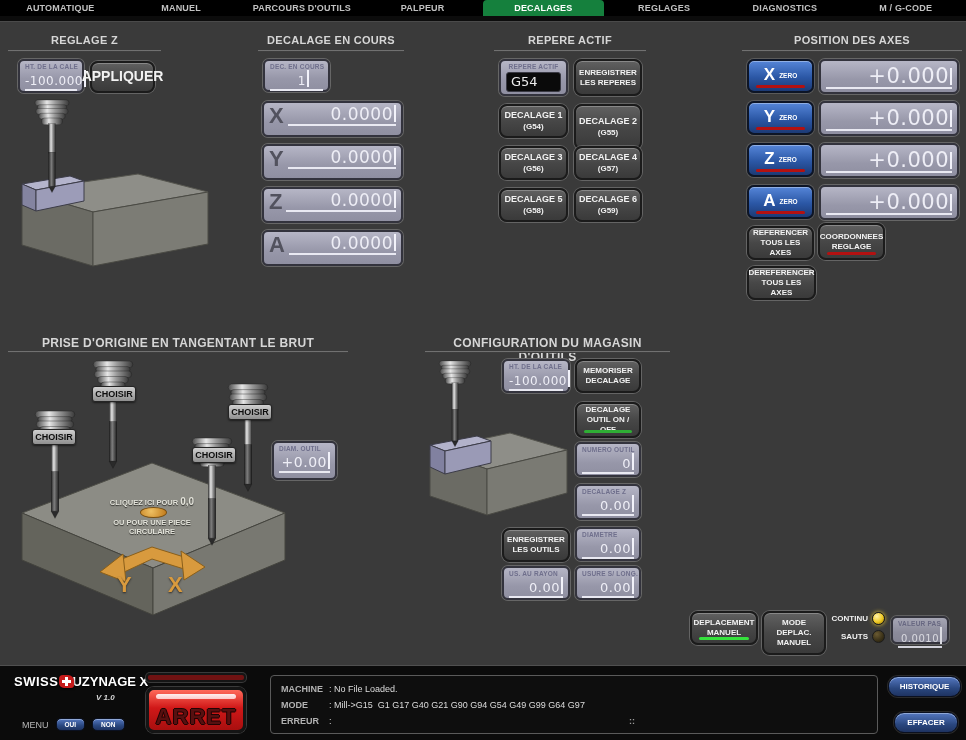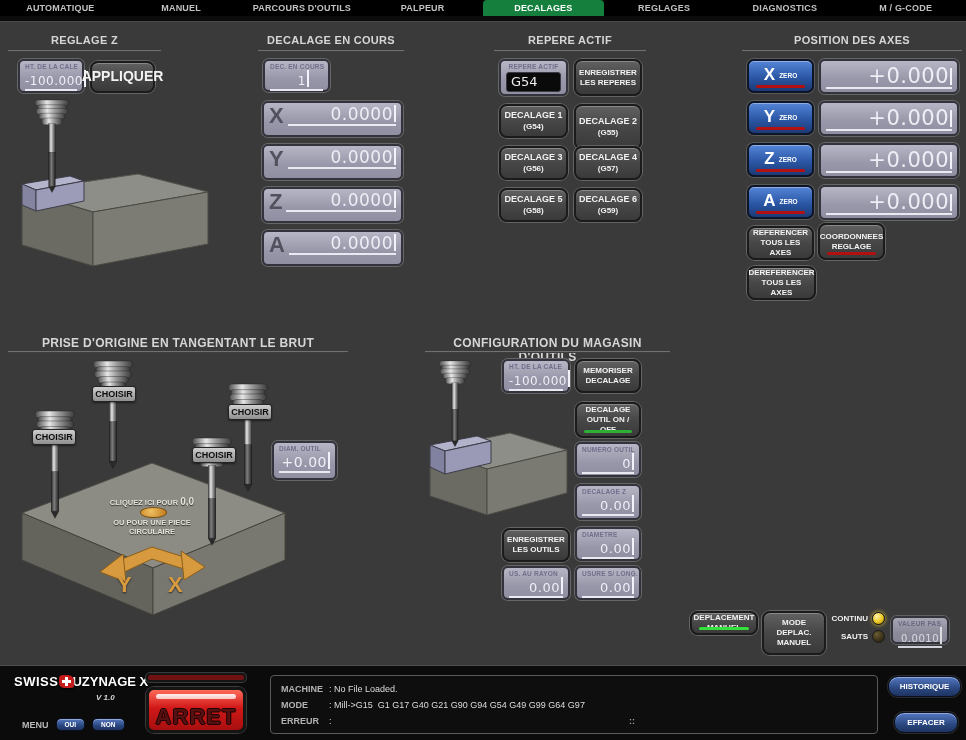--- a/index.html
+++ b/index.html
@@ -59,21 +59,21 @@
   .footer{position:absolute;left:0;top:665px;width:966px;height:75px;background:#0b0b0b;border-top:1px solid #505050;box-sizing:border-box;}
   .brand{position:absolute;left:14px;top:6px;white-space:nowrap;}
   .brand-swiss{font-size:13px;font-weight:bold;color:#fff;text-transform:uppercase;letter-spacing:.5px;text-shadow:0 1px 1px #000;}
   .swiss-cross{display:inline-block;width:15px;height:13px;background:#c41a1a;border-radius:4px 6px 3px 5px;
                position:relative;margin:0 0 -2px 1px;box-shadow:0 1px 2px #000;}
   .swiss-cross::before{content:"";position:absolute;left:3px;top:5px;width:9px;height:3px;background:#fff;}
   .swiss-cross::after{content:"";position:absolute;left:6px;top:2px;width:3px;height:9px;background:#fff;}
   .brand-u{font-size:13px;font-weight:bold;color:#fff;text-transform:uppercase;margin-left:-2px;text-shadow:0 1px 1px #000;}
   .version{position:absolute;left:96px;top:27px;color:#d8d8d8;font-size:8px;font-style:italic;font-weight:bold;}
   .menurow{position:absolute;left:22px;top:52px;display:flex;align-items:center;gap:7px;}
-  .menulabel{color:#b8b8b8;font-weight:bold;font-size:9px;}
+  .menulabel{color:#b8b8b8;font-weight:normal;font-size:9px;}
   .minibtn{background:linear-gradient(180deg,#5578c0,#2a477f 60%,#1e3361);border:1px solid #0a1020;
            box-shadow:inset 0 1px 0 #8fa8d8;border-radius:5px;color:#fff;font-weight:bold;font-size:6.5px;
            padding:2px 8px;}
   .redbar{position:absolute;left:146px;top:7px;width:100px;height:9px;background:#701212;
           border:2px solid #151515;border-radius:4px;box-shadow:0 0 0 1px #3a3a3a;box-sizing:border-box;}
   .arret{position:absolute;left:146px;top:21px;width:100px;height:46px;border-radius:8px;
          background:linear-gradient(180deg,#ff6a5a,#d01818 45%,#a80f0f);border:3px solid #151515;
          box-shadow:0 0 0 1px #3a3a3a;box-sizing:border-box;display:flex;align-items:flex-end;justify-content:center;}
   .arret .gloss{position:absolute;left:7px;right:7px;top:4px;height:5px;border-radius:3px;
                 background:linear-gradient(180deg,#fff,#ffd8d8);opacity:.9;}
@@ -357,21 +357,21 @@
   </div>
   <div class="lfield" style="left:502px;top:566px;width:68px;height:34px;">
     <div class="flabel">US. AU RAYON</div>
     <span class="vline"><span class="val" style="font-size:13px;">0.00</span><i class="caret"></i></span>
   </div>
   <div class="lfield" style="left:575px;top:566px;width:66px;height:34px;">
     <div class="flabel">USURE S/ LONG.</div>
     <span class="vline"><span class="val" style="font-size:13px;">0.00</span><i class="caret"></i></span>
   </div>
 
-  <div class="dbtn" style="left:690px;top:611px;width:68px;height:24px;">
+  <div class="dbtn" style="left:690px;top:611px;width:68px;height:34px;">
     <span>DEPLACEMENT</span>
     <span>MANUEL</span>
     <i class="underbar brightgreen"></i>
   </div>
   <div class="dbtn" style="left:762px;top:611px;width:64px;height:44px;">
     <span>MODE DEPLAC.</span>
     <span>MANUEL</span>
   </div>
   <div>
     <div class="ledlabel" style="left:828px;top:614px;">CONTINU</div>

